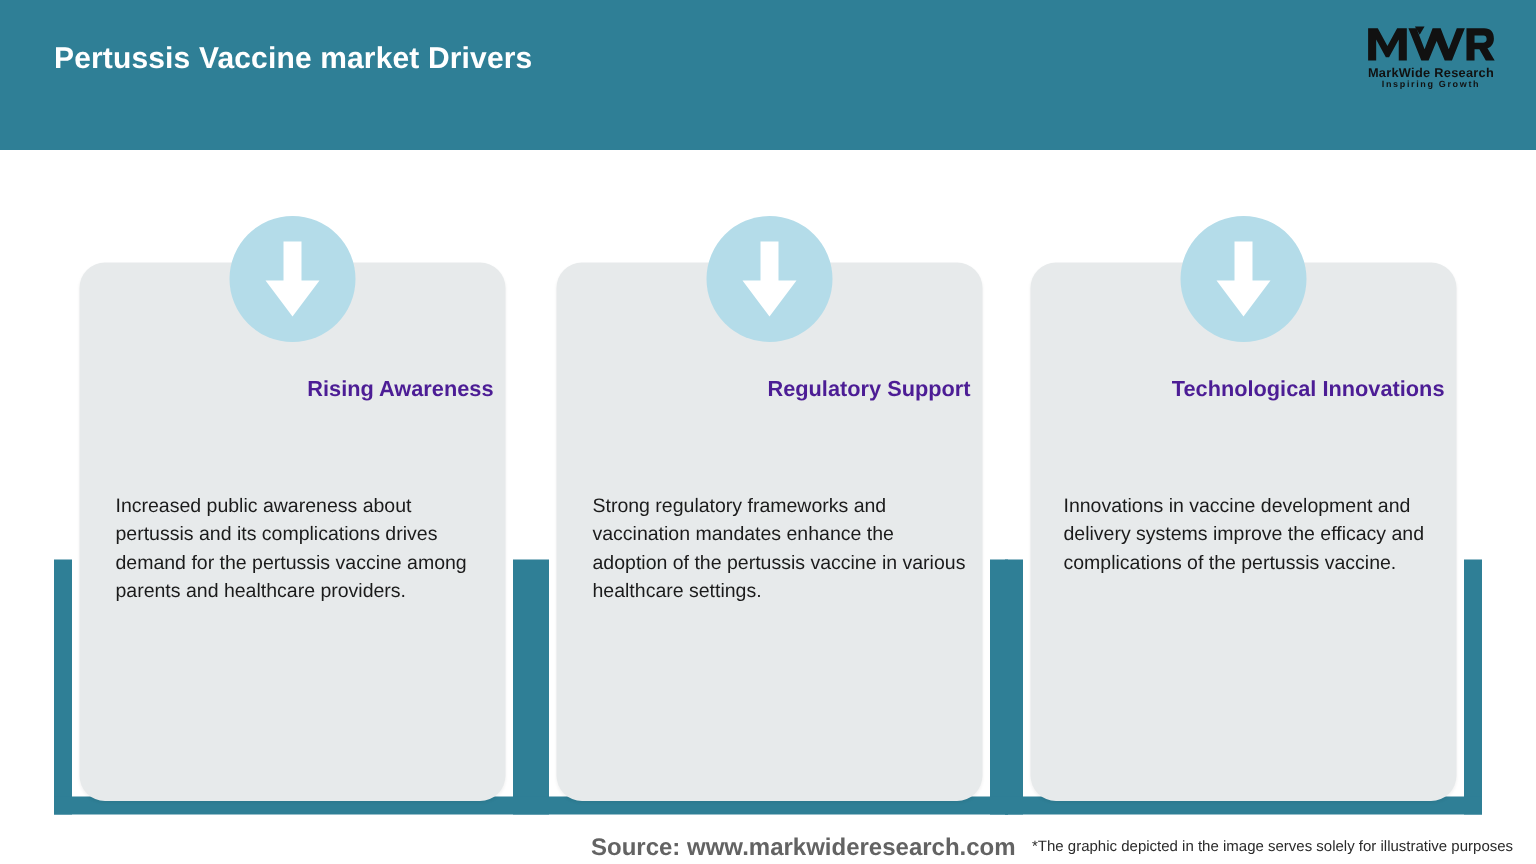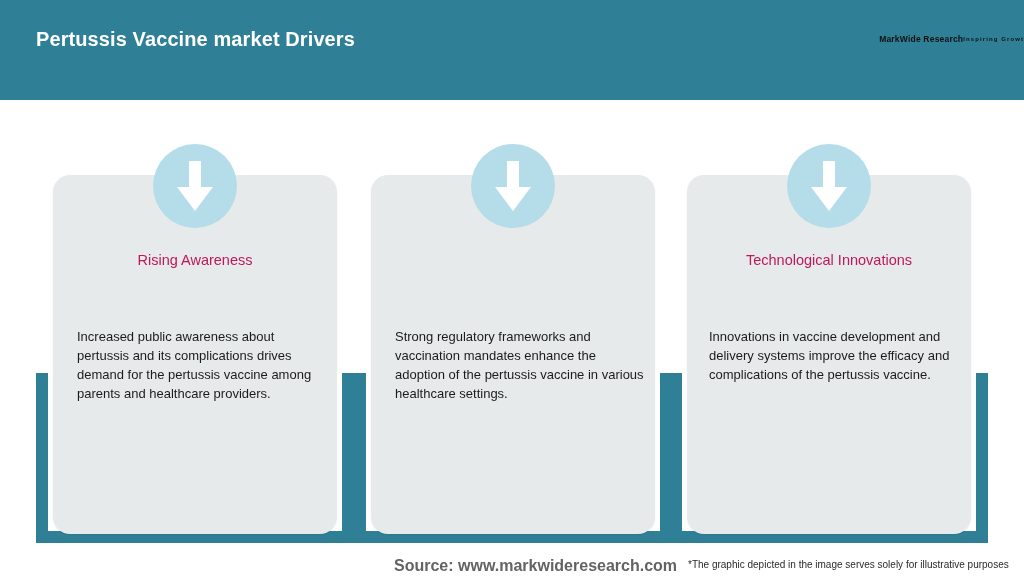--- a/index.html
+++ b/index.html
@@ -19,21 +19,21 @@
   #page-title {
     position:absolute; left:36px; top:28px;
     font-size:20px; font-weight:bold; color:#ffffff;
     letter-spacing:0.1px;
   }
 
   
   #logo-block {
     position:absolute; right:18px; top:8px;
     width:104px; height:60px;
-    display:flex; align-items:center; justify-content:center;
+    display:flex; flex-direction:column; align-items:center; justify-content:center;
   }
   #logo-mark { width:86px; height:26px; display:block; }
   #logo-name {
     font-size:8.5px; font-weight:bold; color:#111111;
     letter-spacing:0.2px; margin-top:1px; white-space:nowrap;
   }
   #logo-tagline {
     font-size:6px; font-weight:bold; color:#111111;
     letter-spacing:1.1px; margin-top:1px; white-space:nowrap;
   }
@@ -57,22 +57,22 @@
   
   .card {
     position:absolute; left:17px; top:175px;
     width:284px; height:359px;
     background:#E7EAEB;
     border-radius:17px;
     box-shadow:0 1px 2px rgba(0,0,0,0.05);
   }
   .card-title {
     position:absolute; left:0; top:77px; width:100%;
-    text-align:center;
-    font-size:14.5px; font-weight:normal; color:#be185d;
+    text-align:right;
+    font-size:14.5px; font-weight:bold; color:#4c1d95;
     padding:0 8px;
   }
   .card-body {
     position:absolute; left:24px; top:152px; width:250px;
     font-size:13px; line-height:19px; color:#1b1b1b;
   }
   .g2 .card-body { width:262px; left:22px; }
 
   
   .icon-circle {
@@ -133,20 +133,21 @@
       </svg>
     </div>
   </div>
 
   <div class="card-group g1">
     <div class="frame-left"></div>
     <div class="frame-right"></div>
     <div class="frame-bottom"></div>
 
     <div class="card">
+      <div class="card-title">Regulatory Support</div>
       <div class="card-body">Strong regulatory frameworks and vaccination mandates enhance the adoption of the pertussis vaccine in various healthcare settings.</div>
     </div>
 
     <div class="icon-circle">
       <svg viewBox="0 0 44 54" aria-hidden="true">
         <path d="M16 2 L28 2 L28 28 L40 28 L22 52 L4 28 L16 28 Z" fill="#FFFFFF"></path>
       </svg>
     </div>
   </div>
 

